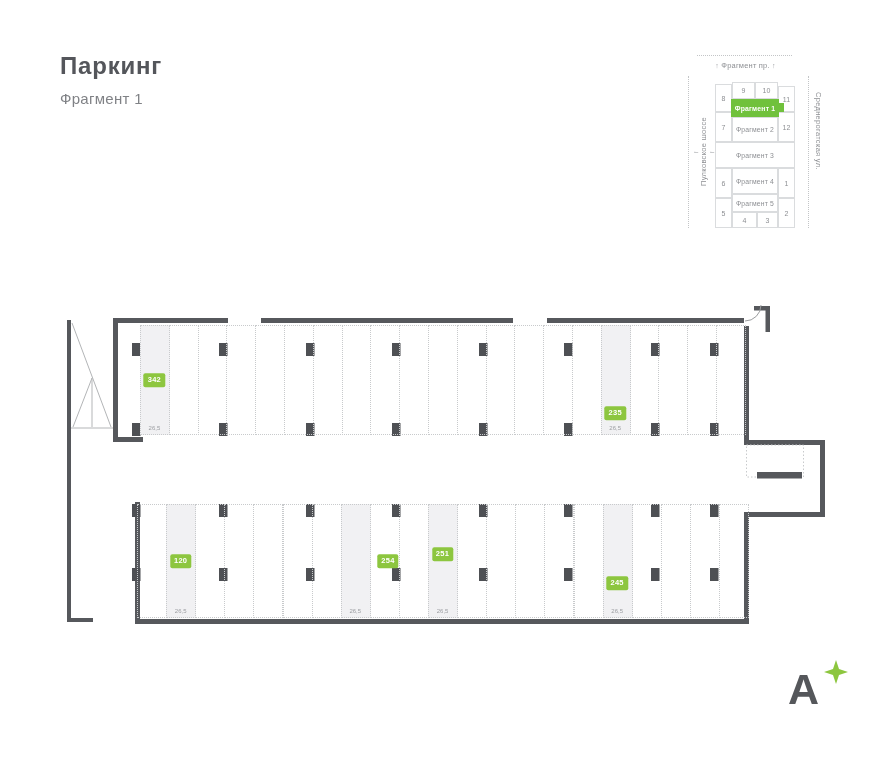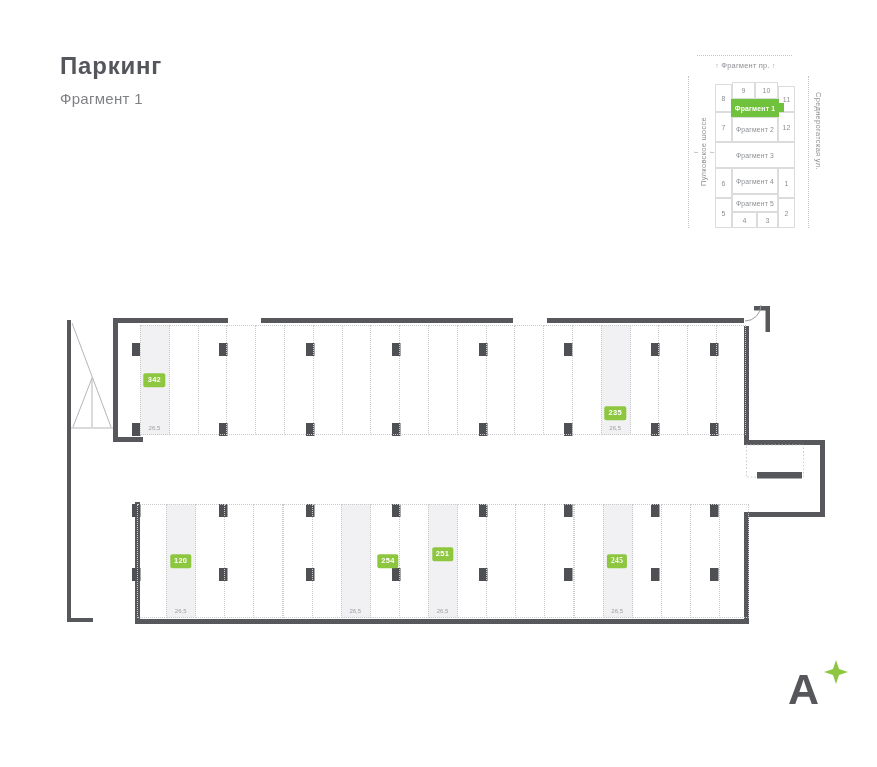--- a/index.html
+++ b/index.html
@@ -208,21 +208,21 @@
     <div class="badge" style="left: 154.4px; top: 380px;">342</div>
     <div class="dim" style="left: 154.4px; top: 425px;">26,5</div>
     <div class="badge" style="left: 615.2px; top: 380px; margin-top: 33px;">235</div>
     <div class="dim" style="left: 615.2px; top: 425px;">26,5</div>
     <div class="badge" style="left: 180.65px; top: 561px;">120</div>
     <div class="dim" style="left: 180.65px; top: 608px;">26,5</div>
     <div class="badge" style="left: 372px; top: 561px; margin-left: 16px;">254</div>
     <div class="dim" style="left: 355.25px; top: 608px;">26,5</div>
     <div class="badge" style="left: 442.55px; top: 554px;">251</div>
     <div class="dim" style="left: 442.55px; top: 608px;">26,5</div>
-    <div class="badge" style="left: 617.15px; top: 561px; font-family: Liberation Serif, serif;">245</div>
+    <div class="badge" style="left: 617.15px; top: 583px;">245</div>
     <div class="dim" style="left: 617.15px; top: 608px;">26,5</div>
   </div>
 
 <div class="logo">
   <div class="logo-letter">А</div>
   <svg class="logo-spark" width="24" height="24" viewBox="0 0 24 24">
     <polygon points="12,0 15,9 24,12 15,15 12,24 9,15 0,12 9,9" fill="#8dc63f"></polygon>
   </svg>
 </div>
 

